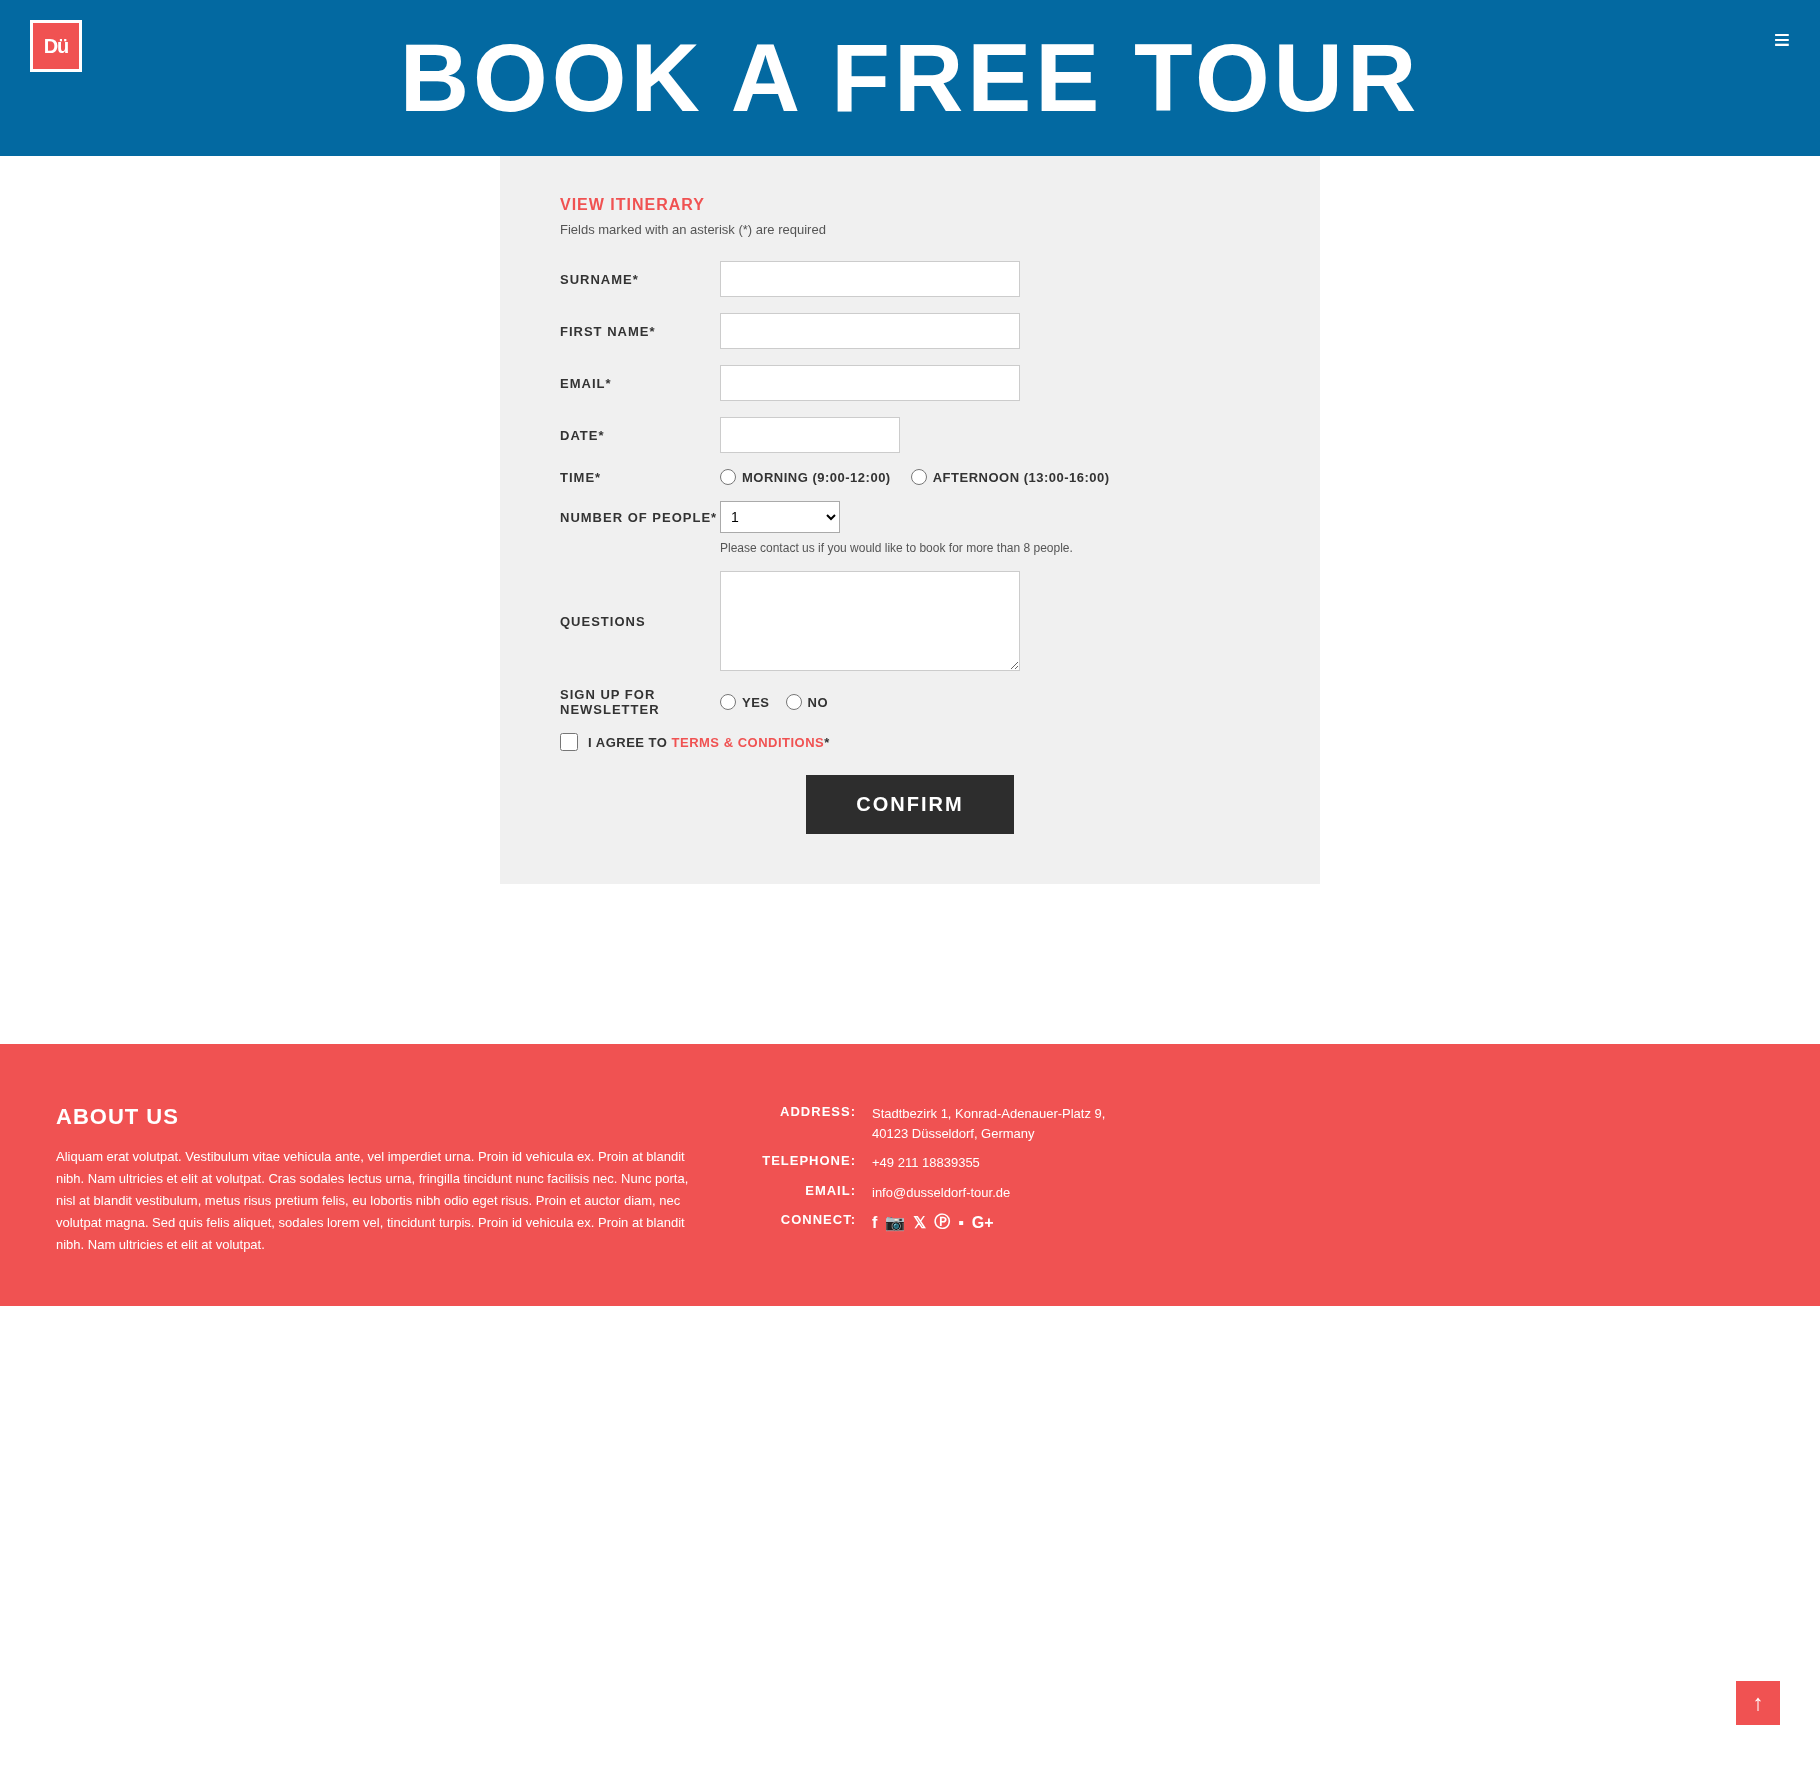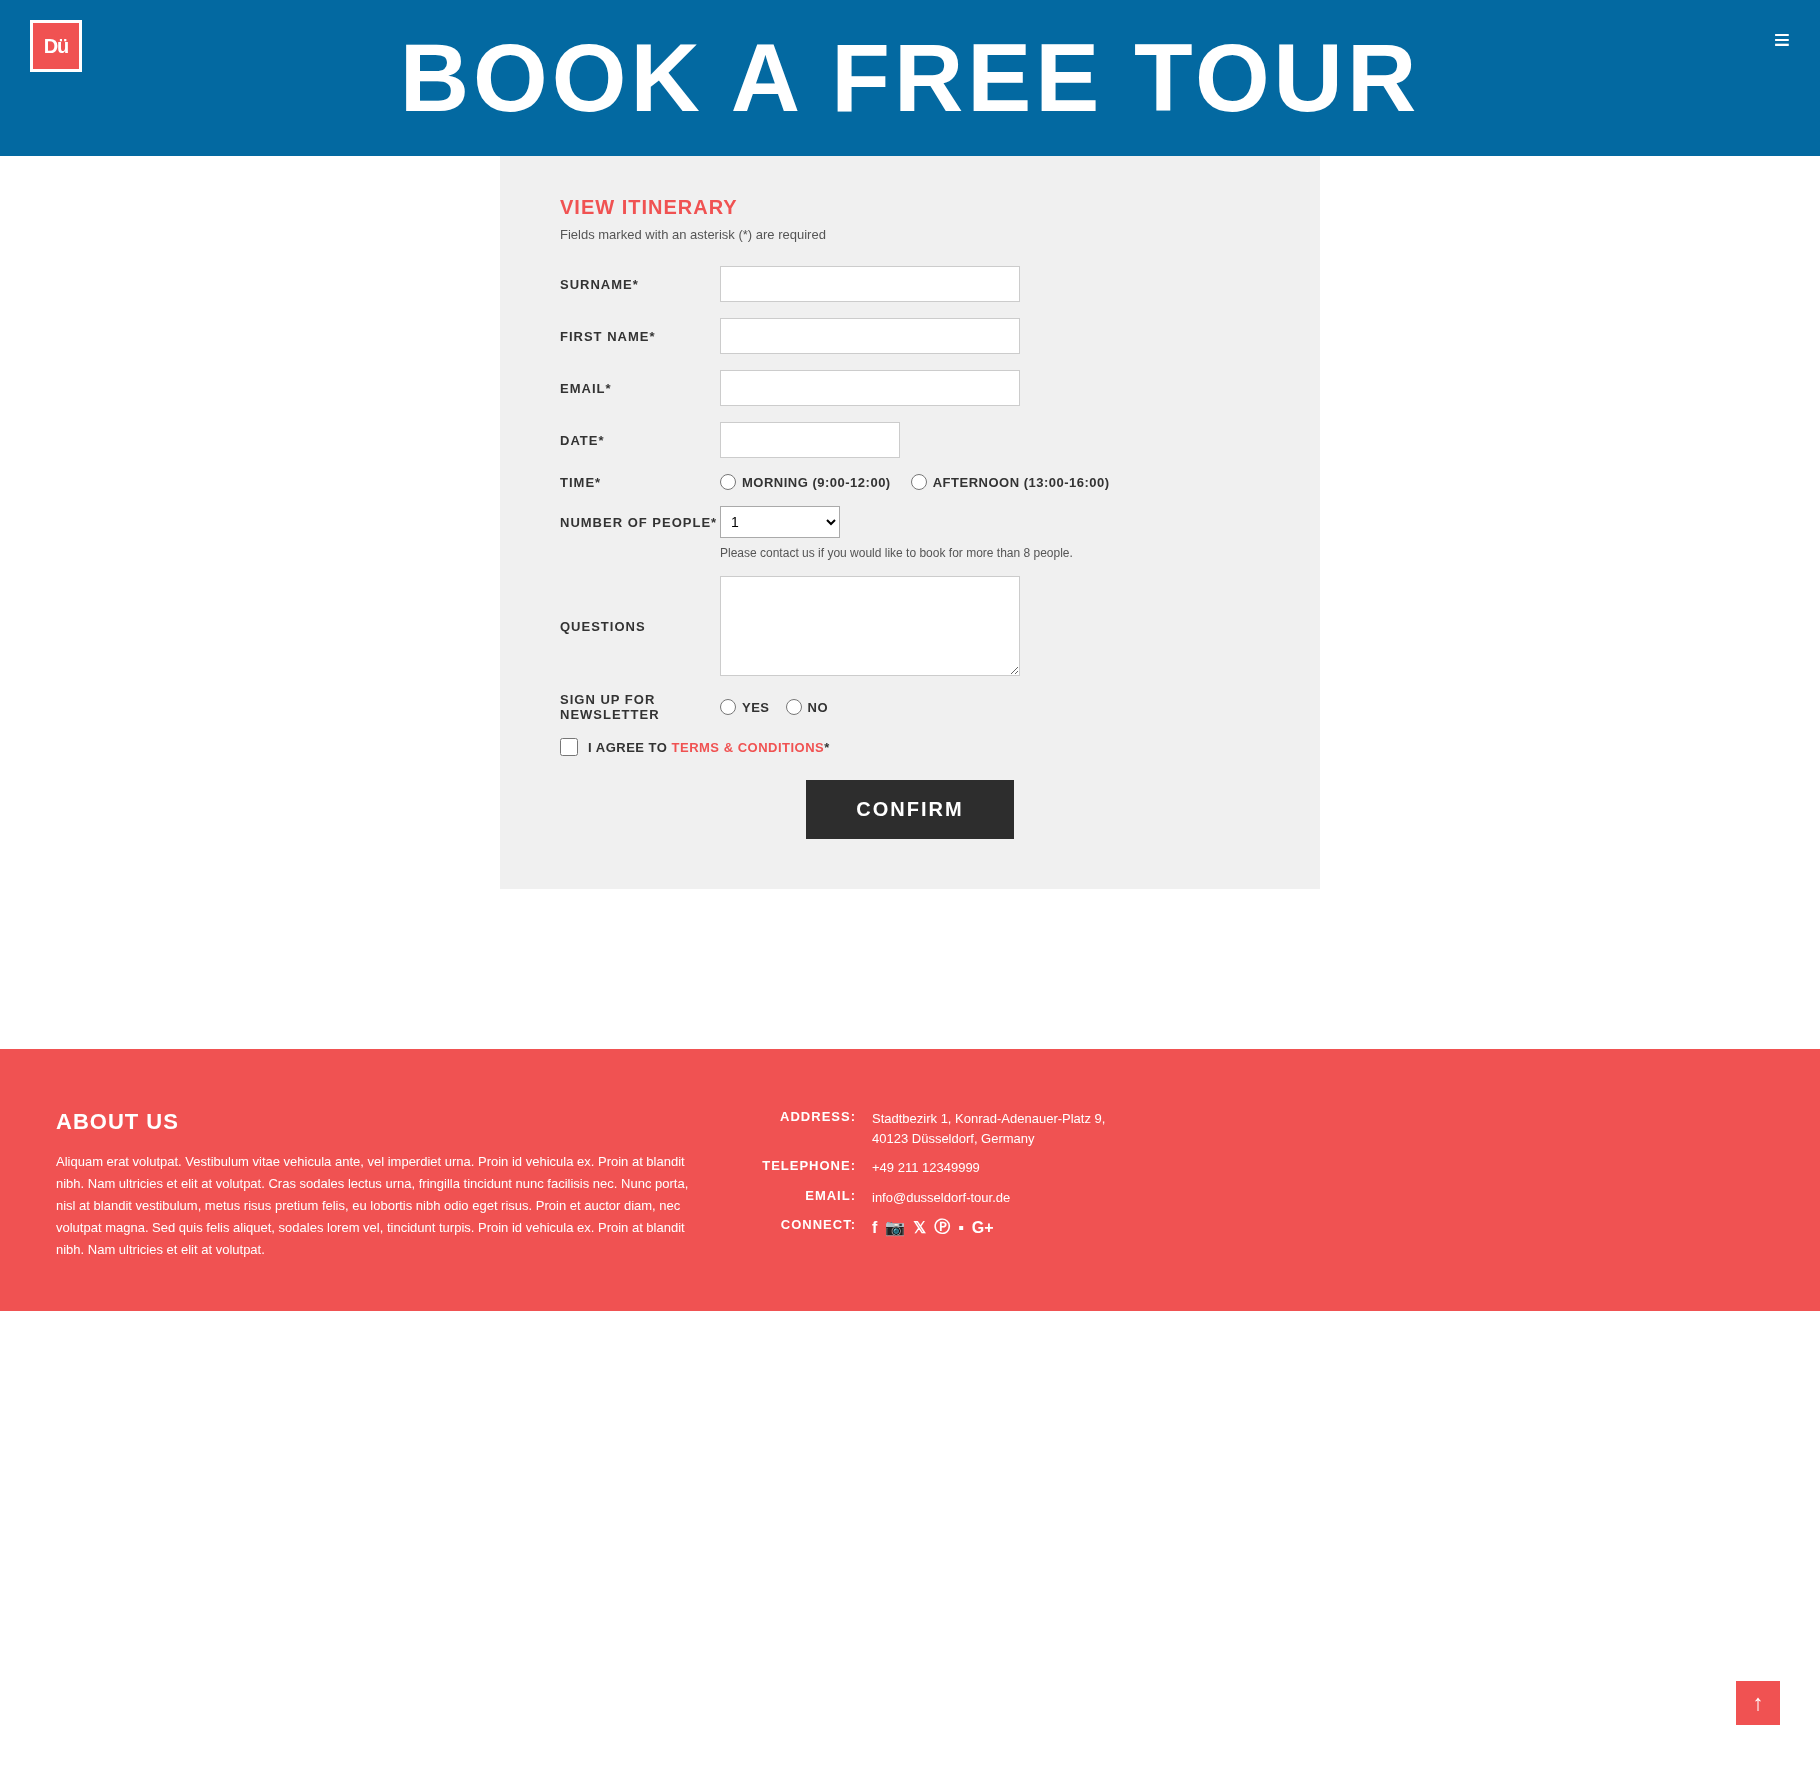--- a/index.html
+++ b/index.html
@@ -54,21 +54,21 @@
       width: 820px;
       margin: 0 auto;
       padding: 40px 60px 50px;
       position: relative;
       top: 0;
     }
 
     .view-itinerary {
       color: #f05252;
       font-weight: bold;
-      font-size: 20px;
+      font-size: 16px;
       text-transform: uppercase;
       margin-bottom: 8px;
       cursor: pointer;
       letter-spacing: 1px;
     }
     .required-note {
       font-size: 13px;
       color: #555;
       margin-bottom: 24px;
     }
@@ -398,21 +398,21 @@
     <h3 class="footer-about-title">ABOUT US</h3>
     <p class="footer-about-text">Aliquam erat volutpat. Vestibulum vitae vehicula ante, vel imperdiet urna. Proin id vehicula ex. Proin at blandit nibh. Nam ultricies et elit at volutpat. Cras sodales lectus urna, fringilla tincidunt nunc facilisis nec. Nunc porta, nisl at blandit vestibulum, metus risus pretium felis, eu lobortis nibh odio eget risus. Proin et auctor diam, nec volutpat magna. Sed quis felis aliquet, sodales lorem vel, tincidunt turpis. Proin id vehicula ex. Proin at blandit nibh. Nam ultricies et elit at volutpat.</p>
   </div>
   <div class="footer-right">
     <div class="footer-info-row">
       <span class="footer-info-label">ADDRESS:</span>
       <span class="footer-info-value">Stadtbezirk 1, Konrad-Adenauer-Platz 9,<br>40123 Düsseldorf, Germany</span>
     </div>
     <div class="footer-info-row">
       <span class="footer-info-label">TELEPHONE:</span>
-      <span class="footer-info-value">+49 211 12349999</span>
+      <span class="footer-info-value">+49 211 18839355</span>
     </div>
     <div class="footer-info-row">
       <span class="footer-info-label">EMAIL:</span>
       <span class="footer-info-value">info@dusseldorf-tour.de</span>
     </div>
     <div class="footer-info-row">
       <span class="footer-info-label">CONNECT:</span>
       <div class="connect-icons">
         <span class="social-icon">f</span>
         <span class="social-icon">📷</span>

